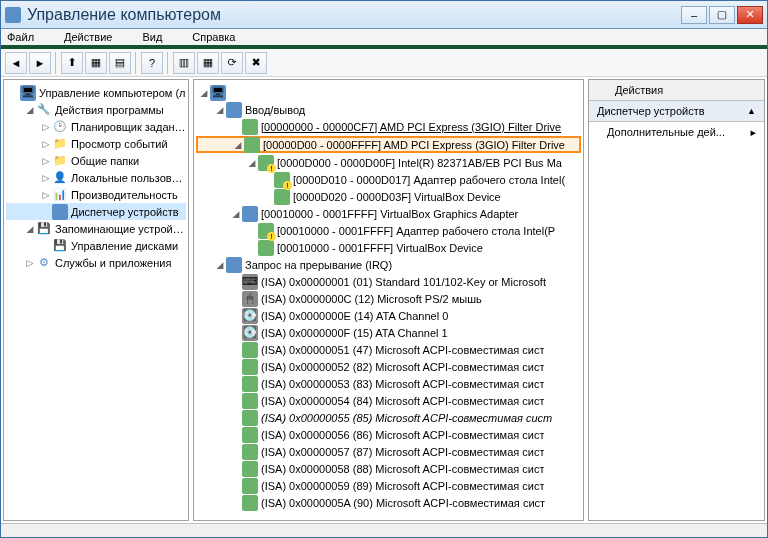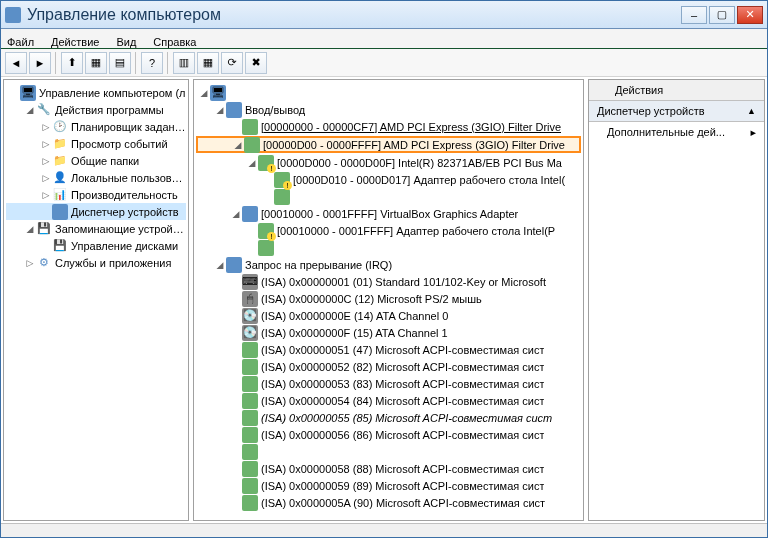--- a/index.html
+++ b/index.html
@@ -3,21 +3,21 @@
 <meta charset="utf-8">
 <style>
 *{box-sizing:border-box;margin:0;padding:0;font-family:"Segoe UI",Tahoma,sans-serif;font-size:11px;color:#000}
 body{width:768px;height:538px;background:#fff;overflow:hidden;border:1px solid #3a6ea5}
 .titlebar{height:28px;background:linear-gradient(#e8f1fb,#cfe3f7);display:flex;align-items:center;padding:0 4px;border-bottom:1px solid #6b8fb8}
 .titlebar .icon{width:16px;height:16px;margin-right:6px;background:#5b8fc7;border-radius:2px}
 .titlebar .title{flex:1;color:#1a3a5c;font-size:16px}
 .winbtns{display:flex;gap:2px}
 .winbtn{width:26px;height:18px;border:1px solid #8aa9c8;background:linear-gradient(#f4f8fc,#dbe9f7);display:flex;align-items:center;justify-content:center;font-size:11px;cursor:pointer}
 .winbtn.close{background:linear-gradient(#f08070,#d63a1f);color:#fff;border-color:#a03020}
-.menubar{height:20px;display:flex;align-items:flex-end;padding:0 6px;gap:17px;background:#f4f4f4;border-bottom:1px solid #14532d}
+.menubar{height:20px;display:flex;align-items:center;padding:0 6px;gap:30px;background:#f4f4f4;border-bottom:4px solid #14532d}
 .menubar span{cursor:pointer}
 .toolbar{height:28px;display:flex;align-items:center;padding:0 4px;gap:2px;background:#f7f7f7;border-bottom:1px solid #d4d4d4}
 .tb{width:22px;height:22px;border:1px solid #b8c8d8;background:linear-gradient(#fdfefe,#e8eef5);display:flex;align-items:center;justify-content:center;cursor:pointer;font-size:11px}
 .tb.sep{width:2px;border:none;background:none;border-left:1px solid #c0c0c0;margin:0 2px}
 .main{display:flex;height:446px}
 .pane{border:1px solid #a0a0a0;margin:2px;background:#fff;overflow:auto}
 .left{width:186px}
 .mid{flex:1}
 .right{width:177px;display:flex;flex-direction:column}
 .tree{padding:4px 2px}
@@ -177,34 +177,36 @@
           <span class="lbl">[0000D000 - 0000D00F]  Intel(R) 82371AB/EB PCI Bus Ma</span>
         </div>
         <div class="node" style="padding-left: 66px;">
           <span class="tw"></span>
           <span class="ic chipw"></span>
           <span class="lbl">[0000D010 - 0000D017]  Адаптер рабочего стола Intel(</span>
         </div>
         <div class="node" style="padding-left: 66px;">
           <span class="tw"></span>
           <span class="ic chip"></span>
+          <span class="lbl">[0000D020 - 0000D03F]  VirtualBox Device</span>
         </div>
         <div class="node" style="padding-left: 34px;">
           <span class="tw">◢</span>
           <span class="ic mon"></span>
           <span class="lbl">[00010000 - 0001FFFF]  VirtualBox Graphics Adapter</span>
         </div>
         <div class="node" style="padding-left: 50px;">
           <span class="tw"></span>
           <span class="ic chipw"></span>
           <span class="lbl">[00010000 - 0001FFFF]  Адаптер рабочего стола Intel(P</span>
         </div>
         <div class="node" style="padding-left: 50px;">
           <span class="tw"></span>
           <span class="ic chip"></span>
+          <span class="lbl">[00010000 - 0001FFFF]  VirtualBox Device</span>
         </div>
         <div class="node" style="padding-left: 18px;">
           <span class="tw">◢</span>
           <span class="ic io"></span>
           <span class="lbl">Запрос на прерывание (IRQ)</span>
         </div>
         <div class="node" style="padding-left: 34px;">
           <span class="tw"></span>
           <span class="ic kb">⌨</span>
           <span class="lbl">(ISA) 0x00000001 (01)    Standard 101/102-Key or Microsoft</span>
@@ -250,20 +252,21 @@
           <span class="lbl">(ISA) 0x00000055 (85)    Microsoft ACPI-совместимая сист</span>
         </div>
         <div class="node" style="padding-left: 34px;">
           <span class="tw"></span>
           <span class="ic chip"></span>
           <span class="lbl">(ISA) 0x00000056 (86)    Microsoft ACPI-совместимая сист</span>
         </div>
         <div class="node" style="padding-left: 34px;">
           <span class="tw"></span>
           <span class="ic chip"></span>
+          <span class="lbl">(ISA) 0x00000057 (87)    Microsoft ACPI-совместимая сист</span>
         </div>
         <div class="node" style="padding-left: 34px;">
           <span class="tw"></span>
           <span class="ic chip"></span>
           <span class="lbl">(ISA) 0x00000058 (88)    Microsoft ACPI-совместимая сист</span>
         </div>
         <div class="node" style="padding-left: 34px;">
           <span class="tw"></span>
           <span class="ic chip"></span>
           <span class="lbl">(ISA) 0x00000059 (89)    Microsoft ACPI-совместимая сист</span>

